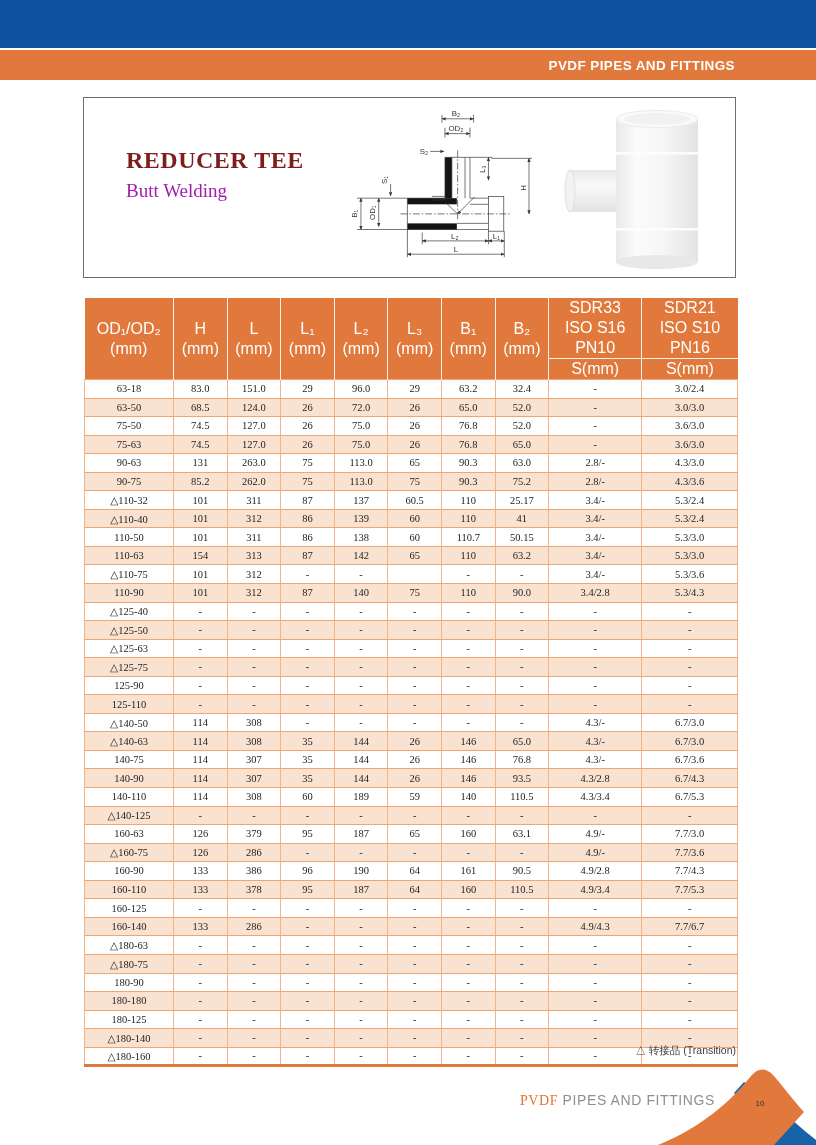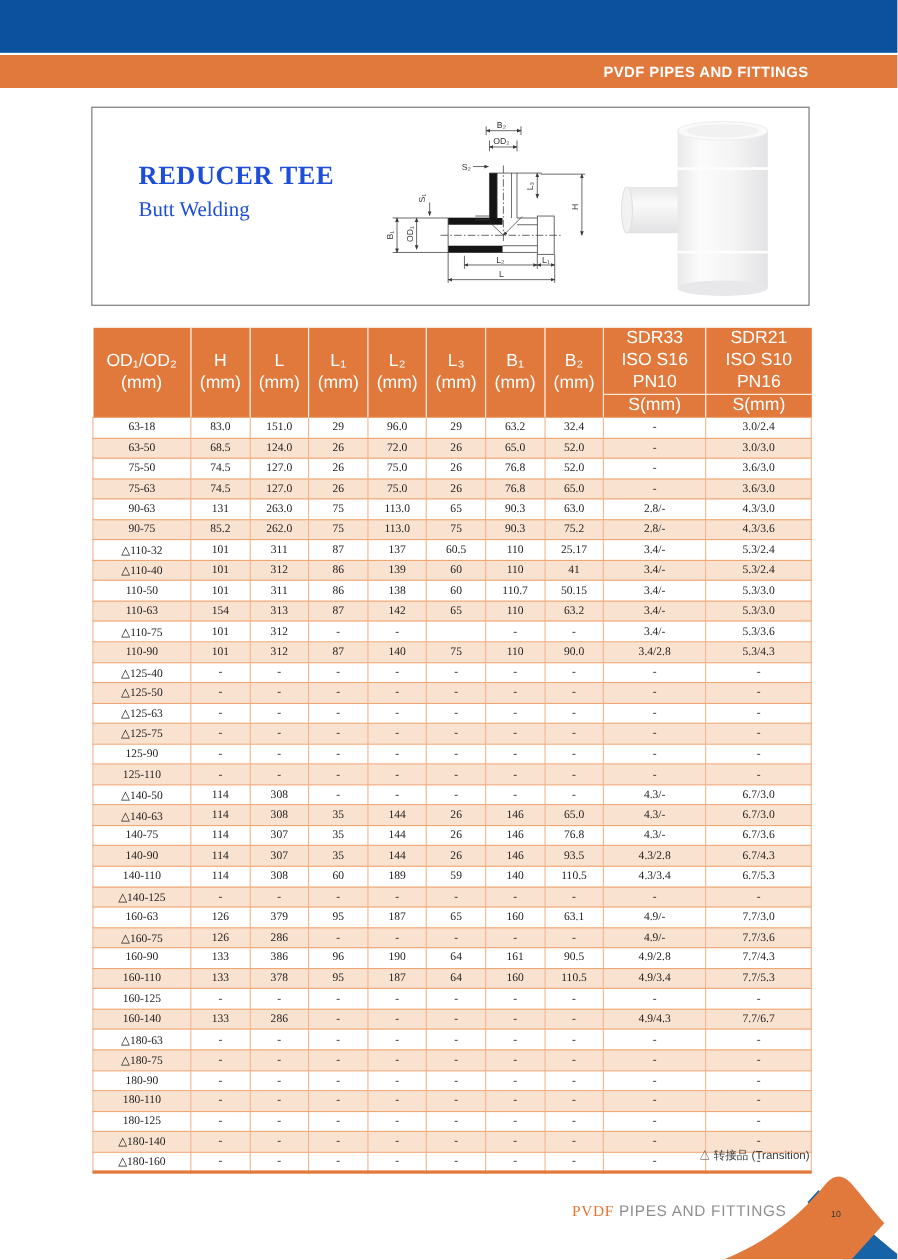--- a/index.html
+++ b/index.html
@@ -15,23 +15,23 @@
   
   .band-blue{position:absolute;left:0;top:0;width:816px;height:48px;background:var(--blue);}
   .band-orange{position:absolute;left:0;top:50px;width:816px;height:30px;background:var(--orange);
     display:flex;align-items:center;justify-content:flex-end;padding-right:81px;}
   .band-orange span{color:#fff;font-weight:bold;font-size:13.5px;letter-spacing:.4px;}
   
   .product-box{position:absolute;left:83px;top:97px;width:653px;height:181px;background:#fff;
     border:1.5px solid #6e6e6e;}
   .titles{position:absolute;left:42px;top:40px;}
   .title-zh{color:#E8732C;font-size:23px;font-weight:bold;letter-spacing:2.5px;}
-  .title-en{color:#1d4ed8;font-family:"Liberation Serif",serif;font-weight:bold;font-size:24px;
+  .title-en{color:#7f1d1d;font-family:"Liberation Serif",serif;font-weight:bold;font-size:24px;
     letter-spacing:.5px;margin-top:9px;}
-  .subtitle{color:#1d4ed8;font-family:"Liberation Serif",serif;font-size:19px;margin-top:6px;}
+  .subtitle{color:#a21caf;font-family:"Liberation Serif",serif;font-size:19px;margin-top:6px;}
   .diagram{position:absolute;left:258px;top:3px;width:200px;height:173px;}
   .photo{position:absolute;left:480px;top:8px;width:162px;height:165px;}
   svg text{font-family:"Liberation Sans",sans-serif;font-size:8px;fill:#333;}
   
   table.spec{position:absolute;left:84px;top:298px;width:653px;border-collapse:collapse;
     table-layout:fixed;border-bottom:3px solid var(--orange);}
   table.spec th{background:var(--orange);color:#fff;font-weight:normal;font-size:16px;
     line-height:1.25;text-align:center;vertical-align:middle;padding:0;}
   table.spec thead tr:first-child th{border-left:1.5px solid rgba(255,255,255,.9);}
   table.spec thead tr:first-child th:first-child{border-left:none;text-align:center;}
@@ -624,21 +624,21 @@
         <td>-</td>
         <td>-</td>
         <td>-</td>
         <td>-</td>
         <td>-</td>
         <td>-</td>
         <td>-</td>
         <td>-</td>
       </tr>
       <tr class="stripe">
-        <td>180-110</td>
+        <td>180-180</td>
         <td>-</td>
         <td>-</td>
         <td>-</td>
         <td>-</td>
         <td>-</td>
         <td>-</td>
         <td>-</td>
         <td>-</td>
         <td>-</td>
       </tr>

